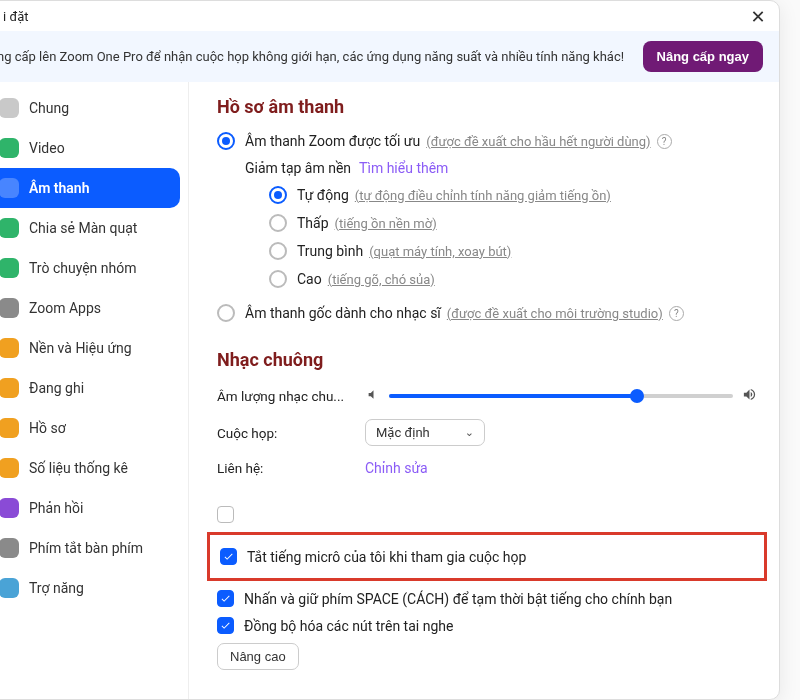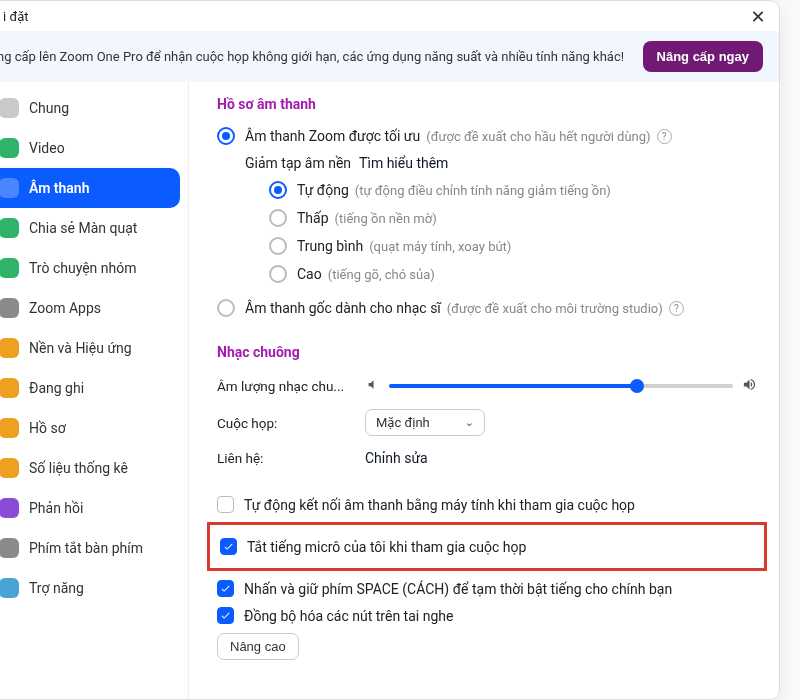--- a/index.html
+++ b/index.html
@@ -91,23 +91,23 @@
     background: #0b5cff;
     color: #fff;
     font-weight: 600;
   }
   .content {
     flex: 1;
     padding: 14px 22px 20px 28px;
     overflow-y: auto;
   }
   h4 {
-    font-size: 14px;
+    font-size: 18px;
     font-weight: 700;
-    color: #a21caf;
+    color: #7f1d1d;
     margin-bottom: 10px;
   }
   .row {
     display: flex;
     align-items: center;
     padding: 5px 0;
     font-size: 14px;
   }
   .radio {
     width: 18px; height: 18px;
@@ -117,31 +117,31 @@
     flex-shrink:0;
     display:flex; align-items:center; justify-content:center;
   }
   .radio.checked { border-color: #0b5cff; }
   .radio.checked::after {
     content:"";
     width:8px; height:8px;
     border-radius:50%;
     background:#0b5cff;
   }
-  .muted { color: #888; font-size: 13px; margin-left: 6px; }
+  .muted { color: #888; font-size: 13px; margin-left: 6px; text-decoration: underline; }
   .help {
     display:inline-flex; align-items:center; justify-content:center;
     width:15px; height:15px;
     border:1px solid #aaa; border-radius:50%;
     color:#888; font-size:10px; margin-left:6px;
     cursor:pointer;
   }
   .indent1 { padding-left: 28px; }
   .indent2 { padding-left: 52px; }
-  .link { color:#0f172a; cursor:pointer; }
+  .link { color:#8b5cf6; cursor:pointer; }
   .section-gap { margin-top: 22px; }
   .kv-row {
     display:flex; align-items:center;
     padding: 7px 0;
     font-size:14px;
   }
   .kv-label { width: 148px; color:#222; font-size:13.5px; }
   .slider-wrap {
     display:flex; align-items:center; flex:1;
   }
@@ -343,21 +343,20 @@
       </div>
 
       <div class="kv-row">
         <span class="kv-label">Liên hệ:</span>
         <span class="link">Chỉnh sửa</span>
       </div>
 
       <div class="checks" id="checks">
           <div class="row">
             <span class="checkbox"></span>
-            <span>Tự động kết nối âm thanh bằng máy tính khi tham gia cuộc họp</span>
           </div>
           <div class="highlight-box">
             <div class="row">
               <span class="checkbox checked">
                 <svg viewBox="0 0 24 24">
                   <path fill="#fff" d="M9 16.2 4.8 12l-1.4 1.4L9 19 21 7l-1.4-1.4z"></path>
                 </svg>
               </span>
               <span>Tắt tiếng micrô của tôi khi tham gia cuộc họp</span>
             </div>

